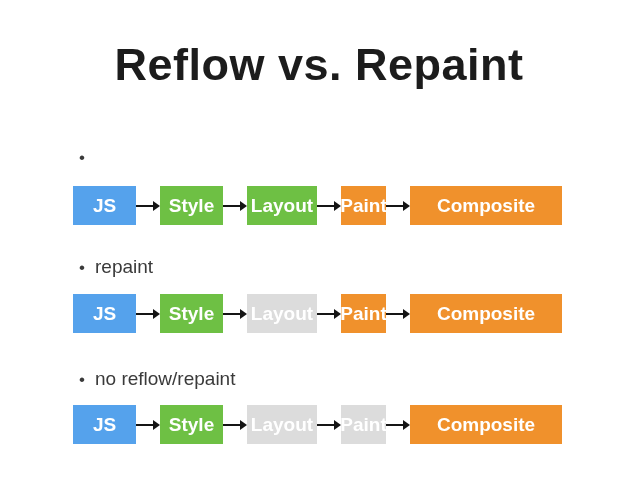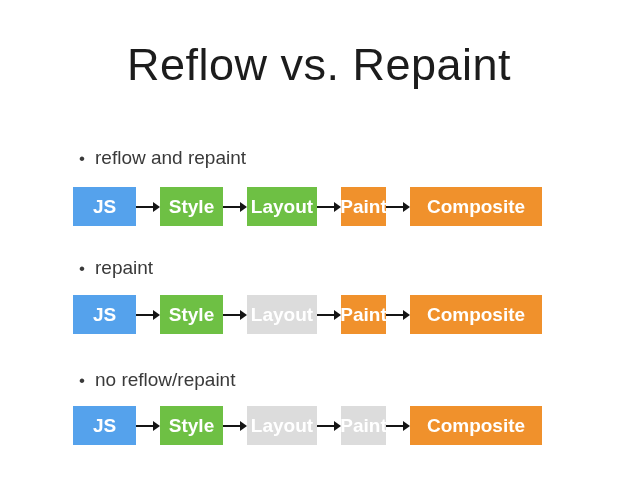--- a/index.html
+++ b/index.html
@@ -9,21 +9,21 @@
     height: 479px;
     background: #ffffff;
     overflow: hidden;
     font-family: "Liberation Sans", "DejaVu Sans", sans-serif;
   }
   h1.title {
     margin: 38px 0 0 0;
     text-align: center;
     font-size: 45px;
     line-height: 54px;
-    font-weight: 400;
+    font-weight: 700;
     letter-spacing: 0.5px;
     color: #1c1c1c;
   }
   .content { margin-left: 73px; }
   .bullet {
     display: flex;
     align-items: baseline;
     font-size: 19px;
     line-height: 24px;
     color: #3a3a3a;
@@ -54,21 +54,21 @@
     font-size: 19px;
     font-weight: bold;
     box-sizing: border-box;
     flex: 0 0 auto;
     text-align: center;
   }
   .stage-0 { width: 63px; }
   .stage-1 { width: 63px; }
   .stage-2 { width: 70px; }
   .stage-3 { width: 45px; }
-  .stage-4 { width: 132px; }
+  .stage-4 { width: 152px; }
   .arrow {
     display: inline-flex;
     align-items: center;
     width: 24px;
     flex: 0 0 auto;
   }
   .arrow .line { flex: 1; height: 2px; background: #151515; }
   .arrow .head {
     width: 0; height: 0;
     border-left: 7px solid #151515;
@@ -78,21 +78,20 @@
 </style>
 </head>
 <body>
 
 <div class="slide">
   <h1 class="title">Reflow vs. Repaint</h1>
   <div class="content" id="sections">
       <section class="section-0">
         <div class="bullet">
           <span class="dot">•</span>
-          <span>reflow and repaint</span>
         </div>
         <div class="pipeline">
           <div class="box stage-0" style="background: rgb(85, 162, 236);">JS</div>
           <span class="arrow">
             <span class="line"></span>
             <span class="head"></span>
           </span>
           <div class="box stage-1" style="background: rgb(110, 192, 68);">Style</div>
           <span class="arrow">
             <span class="line"></span>

